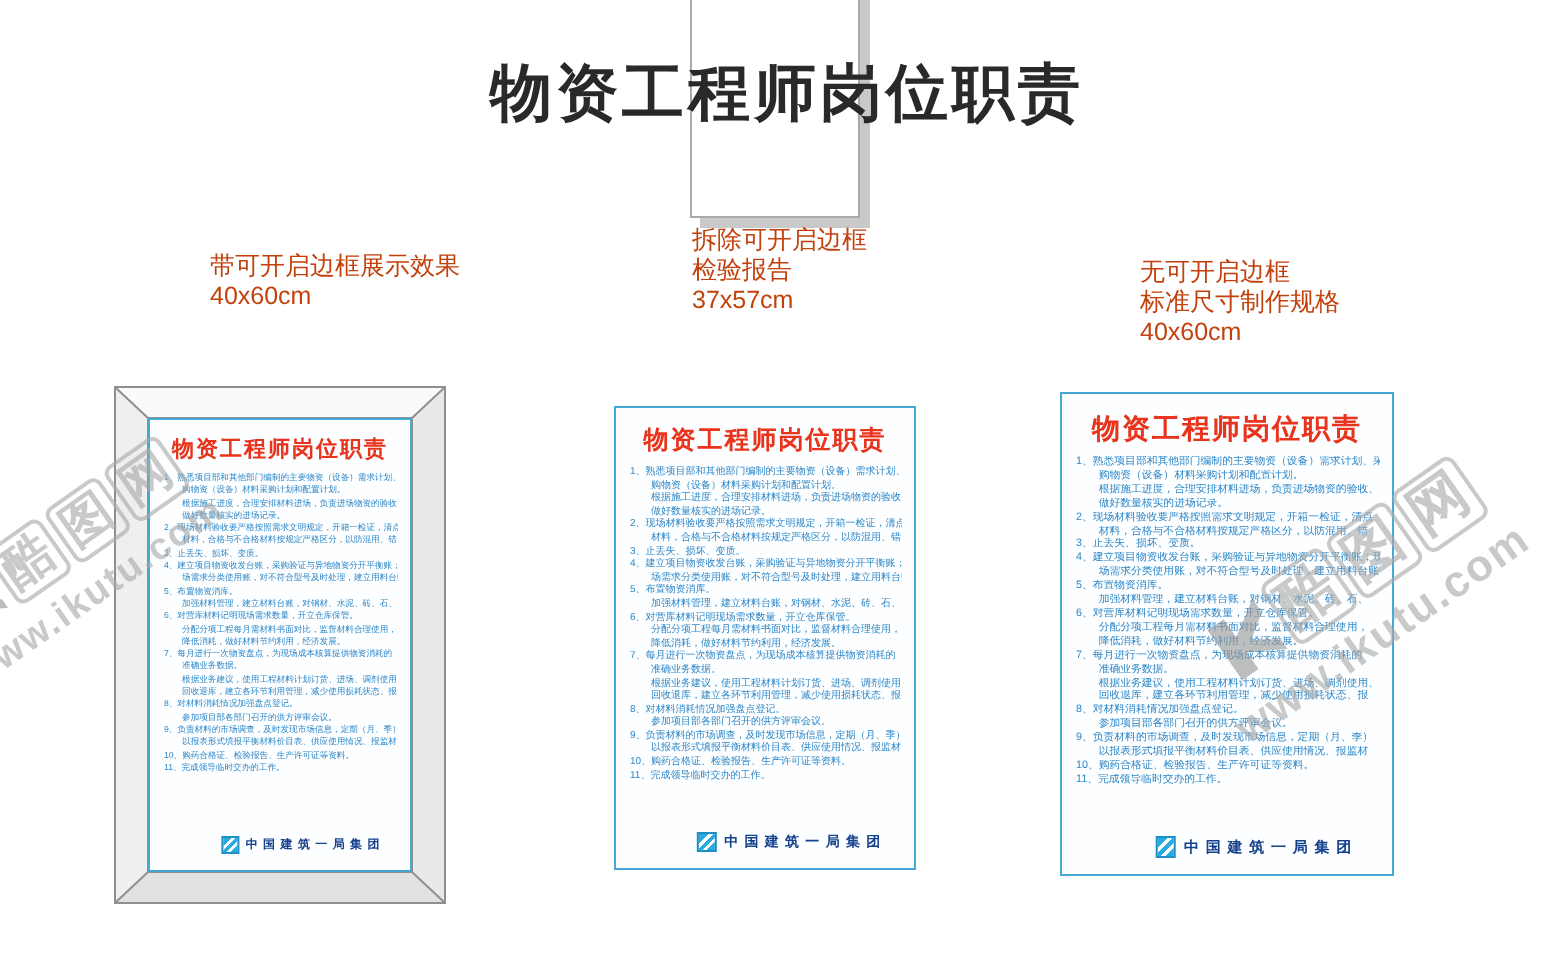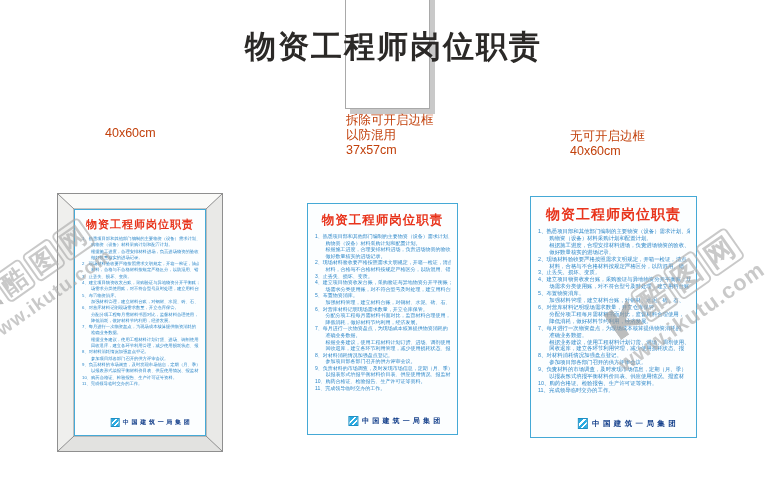--- a/index.html
+++ b/index.html
@@ -90,29 +90,31 @@
   .wm-right .wm-url{font-size:22px;margin-left:-16px;}
 </style>
 </head>
 <body>
 
 <div class="artboard"></div>
 
 <div class="page-title">物资工程师岗位职责</div>
 
 <div class="caption cap1">
+  <div>带可开启边框展示效果</div>
   <div>40x60cm</div>
 </div>
 <div class="caption cap2">
   <div>拆除可开启边框</div>
-  <div>以防混用</div>
+  <div>检验报告</div>
   <div>37x57cm</div>
 </div>
 <div class="caption cap3">
   <div>无可开启边框</div>
+  <div>标准尺寸制作规格</div>
   <div>40x60cm</div>
 </div>
 
 <div class="frame">
   <svg width="166" height="259" viewBox="0 0 166 259">
     <rect x="0.5" y="0.5" width="165" height="258" fill="#f4f4f2" stroke="#8f8f8f" stroke-width="1"></rect>
     <polygon points="1,1 165,1 149,16 17,16" fill="#fafaf8"></polygon>
     <polygon points="1,258 165,258 149,243 17,243" fill="#e2e2e0"></polygon>
     <polygon points="1,1 17,16 17,243 1,258" fill="#efefed"></polygon>
     <polygon points="165,1 149,16 149,243 165,258" fill="#e9e9e7"></polygon>

